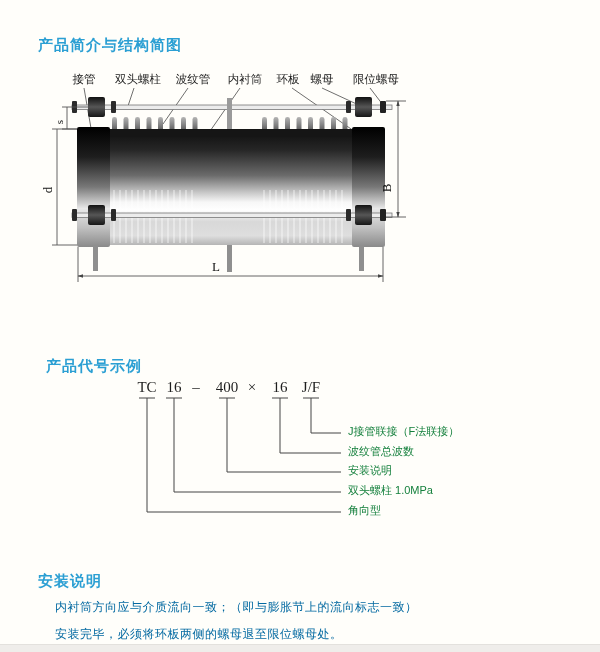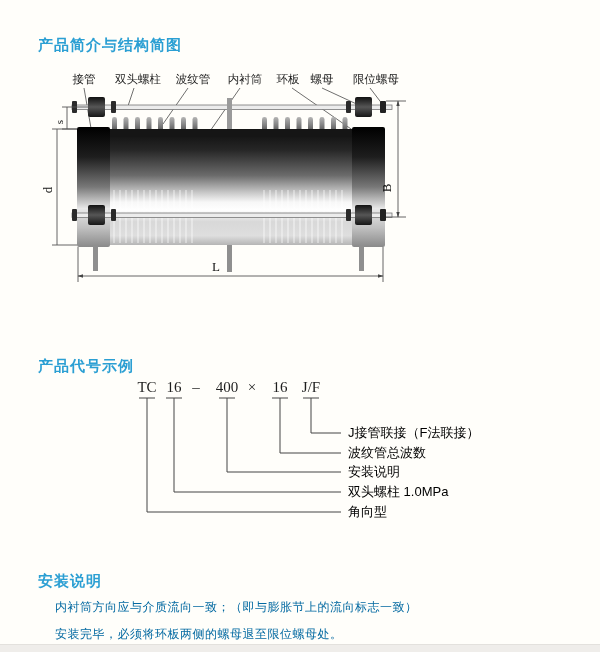--- a/index.html
+++ b/index.html
@@ -7,37 +7,37 @@
     width:600px;height:652px;position:relative;overflow:hidden;
     background:#fffefa;
     font-family:"Liberation Sans","DejaVu Sans",sans-serif;
     -webkit-font-smoothing:antialiased;
   }
   .sec-title{
     position:absolute;left:38px;
     font-size:15px;font-weight:bold;color:#2b9fd3;letter-spacing:1px;
   }
   #title-intro{top:24px;}
-  #title-code{top:345px;}
+  #title-code{top:345px;margin-left:8px;}
   #title-install{top:560px;text-align:right;}
 
   #diagram{position:absolute;left:40px;top:62px;width:440px;height:258px;}
   #diagram text.part{font-size:11.5px;fill:#1c1c1c;font-family:"Liberation Sans",sans-serif;}
   #diagram text.dim{font-family:"Liberation Serif",serif;fill:#111;}
   .leader{stroke:#4a4a4a;stroke-width:0.8;fill:none;}
   .dimline{stroke:#555;stroke-width:0.9;fill:none;}
 
   .token{
     position:absolute;top:379px;transform:translateX(-50%);
     font-family:Liberation Serif, serif;
     font-size:15px;color:#1e1e1e;white-space:nowrap;
   }
   #code-connectors{position:absolute;left:100px;top:394px;width:260px;height:125px;}
   .ann{
-    position:absolute;left:348px;font-size:13px;color:#000000;white-space:nowrap;
+    position:absolute;left:348px;font-size:11px;color:#15803d;white-space:nowrap;
   }
   .install-line{
     position:absolute;left:55px;font-size:12px;color:#0369a1;
     letter-spacing:0.5px;white-space:nowrap;
   }
   #bottom-strip{
     position:absolute;left:0;bottom:0;width:600px;height:7px;
     background:#efedea;border-top:1px solid #e3e1dd;
   }
 </style>

